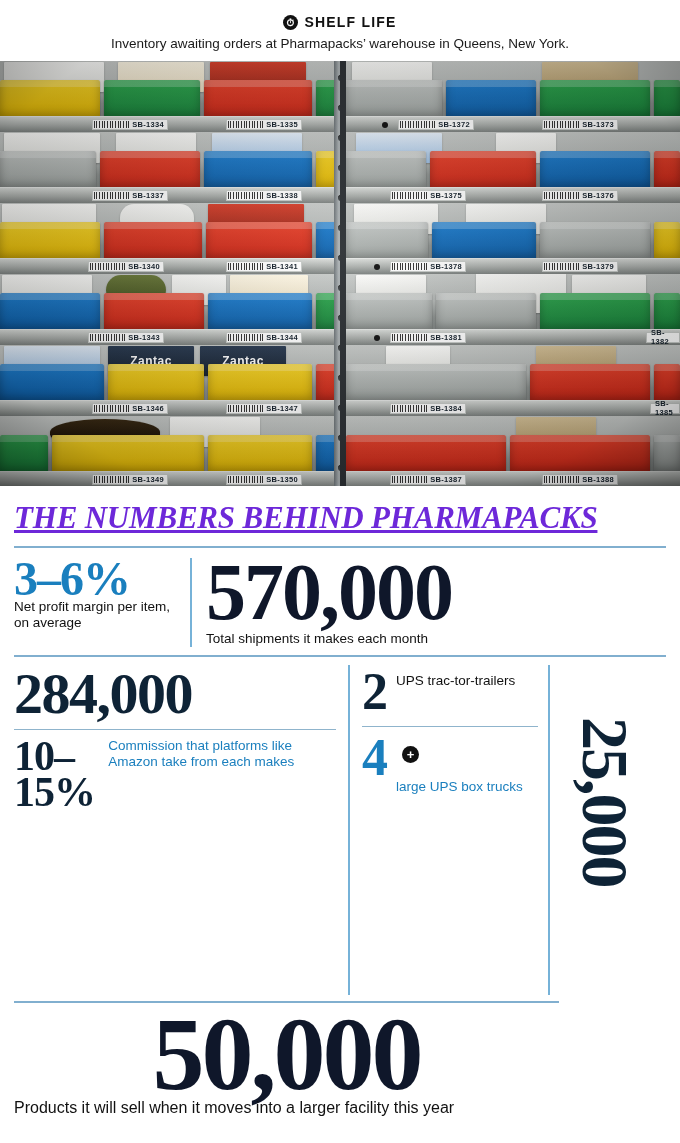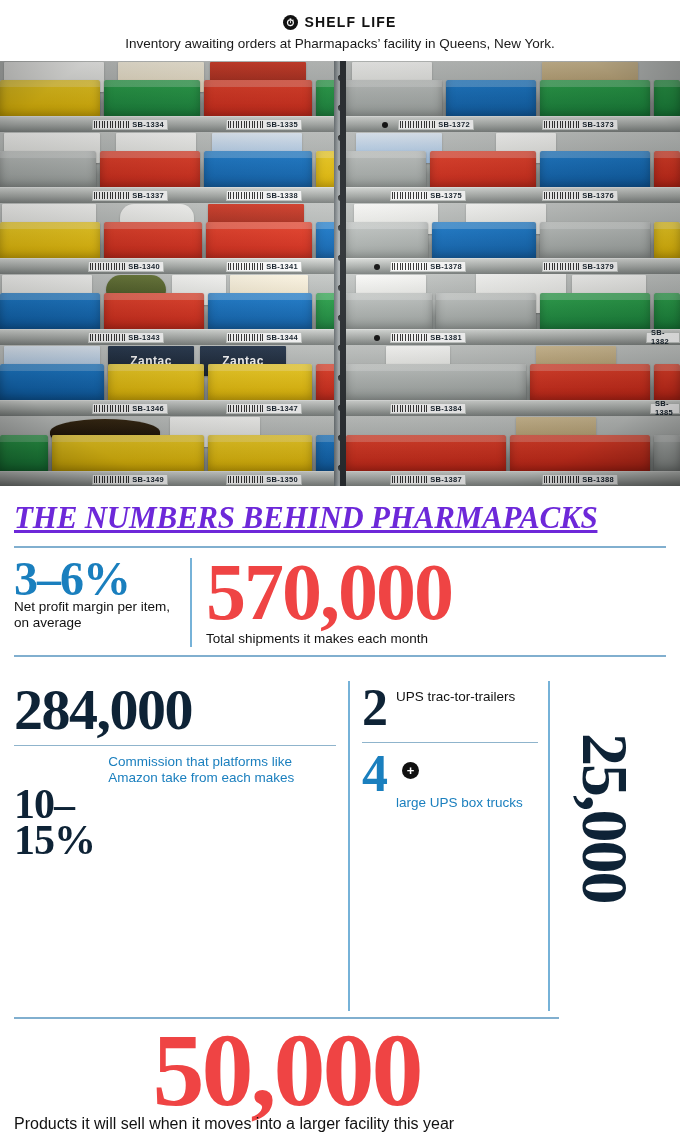--- a/index.html
+++ b/index.html
@@ -230,21 +230,21 @@
   }
   .rule-thin { height: 1px; background: #8fb4cc; }
 
   .big-serif {
     font-family: "Liberation Serif", serif;
     font-weight: bold;
     line-height: .86;
   }
   .navy { color: #0e2336; }
   .blue { color: #1a7fbe; }
-  .gray { color: #ef4444; }
+  .gray { color: #0f172a; }
 
   .cap {
     font-family: "Liberation Sans", sans-serif;
     font-size: 13.5px;
     line-height: 1.2;
     color: #111;
   }
   .cap-blue { color: #1a7fbe; }
 
   
@@ -265,29 +265,29 @@
     align-self: stretch;
     margin-right: 14px;
   }
   .row1 .right { flex: 1; }
   .num-3-6 { font-size: 48px; letter-spacing: -1px; }
   .num-570 { font-size: 80px; letter-spacing: -2px; }
 
   
   .row2 {
     display: flex;
-    padding-top: 24px;
+    padding-top: 8px;
   }
   .col-a { width: 334px; box-sizing: border-box; padding-right: 12px; }
   .vdiv { width: 2px; background: #1a7fbe; opacity: .6; margin: 0 12px 0 0; }
   .col-b { width: 186px; box-sizing: border-box; padding-right: 10px; }
   .col-c { flex: 1; box-sizing: border-box; }
 
   .num-284 { font-size: 58px; letter-spacing: -1.5px; }
-  .num-10-15 { font-size: 42px; letter-spacing: -1px; margin-top: 32px; }
+  .num-10-15 { font-size: 42px; letter-spacing: -1px; }
   .num-2, .num-4 { font-size: 52px; line-height: .9; }
 
   .inline-stat {
     display: flex;
     align-items: flex-start;
     gap: 8px;
   }
   .inline-stat .cap { padding-top: 4px; }
 
   .plus-badge {
@@ -339,21 +339,21 @@
 </head>
 <body>
 
 <div class="page">
 
   <div class="header">
     <div class="kicker">
       <span class="kicker-icon">⏱</span>
       <span>SHELF LIFE</span>
     </div>
-    <div class="dek">Inventory awaiting orders at Pharmapacks’ facility in Queens, New York.</div>
+    <div class="dek">Inventory awaiting orders at Pharmapacks’ warehouse in Queens, New York.</div>
   </div>
 
   <div class="photo">
 
     <div class="shelf-unit unit-left">
 
       <div class="shelf-row" style="top:0">
         <div class="shelf-back"></div>
         <div class="content c-white" style="left:4px;width:100px;"></div>
         <div class="content c-cream" style="left:118px;width:86px;"></div>

